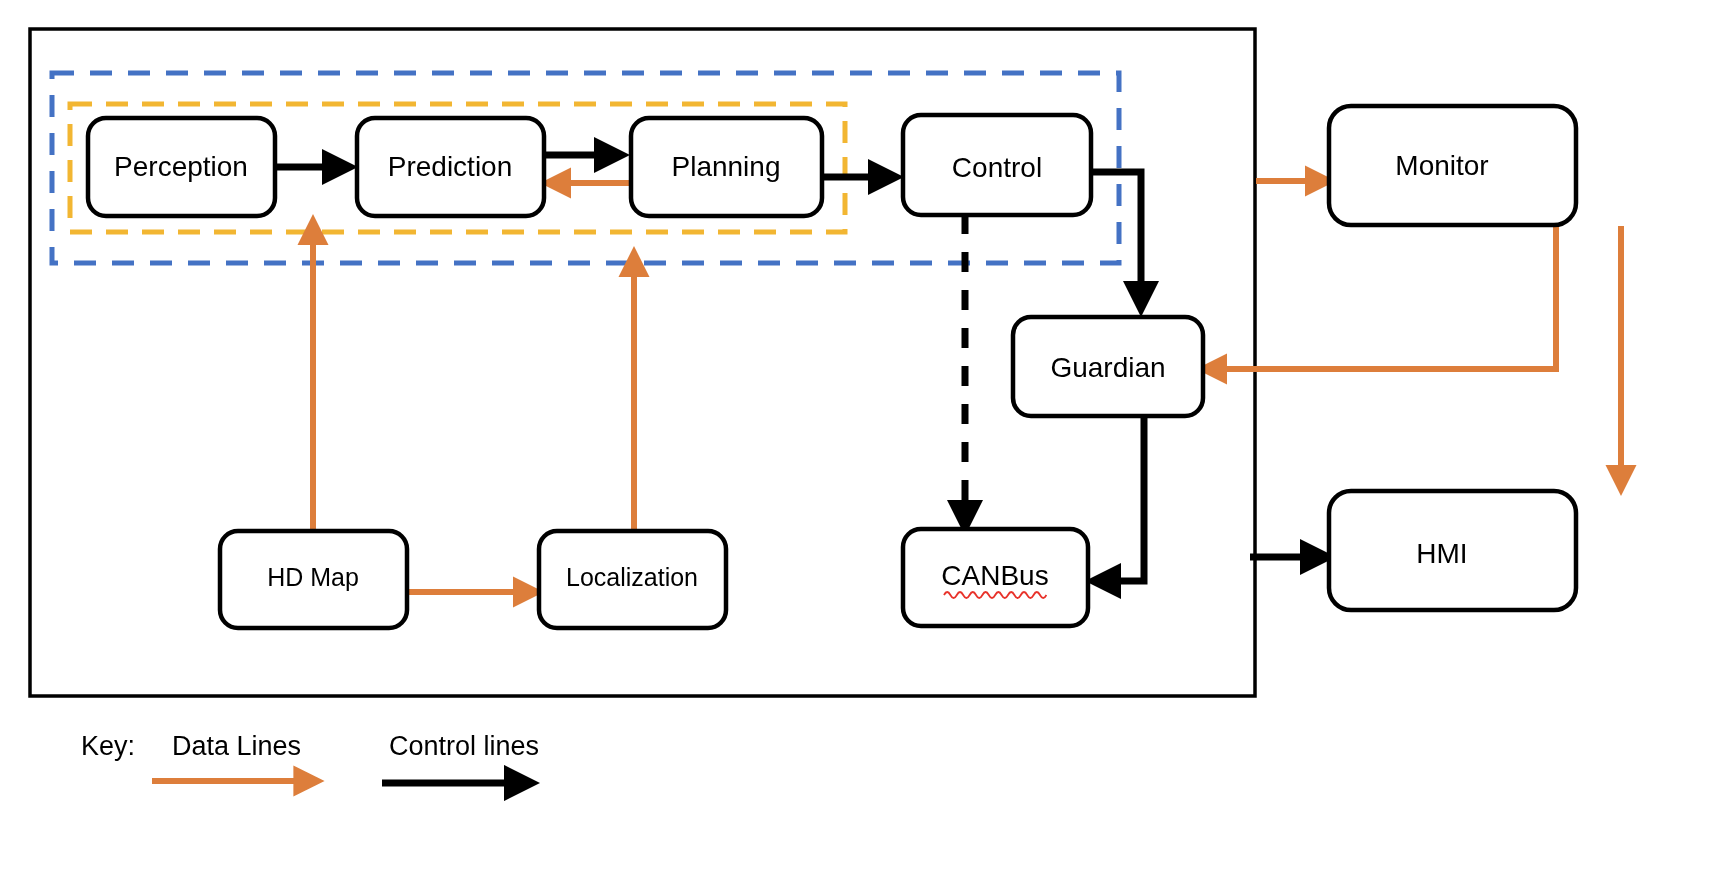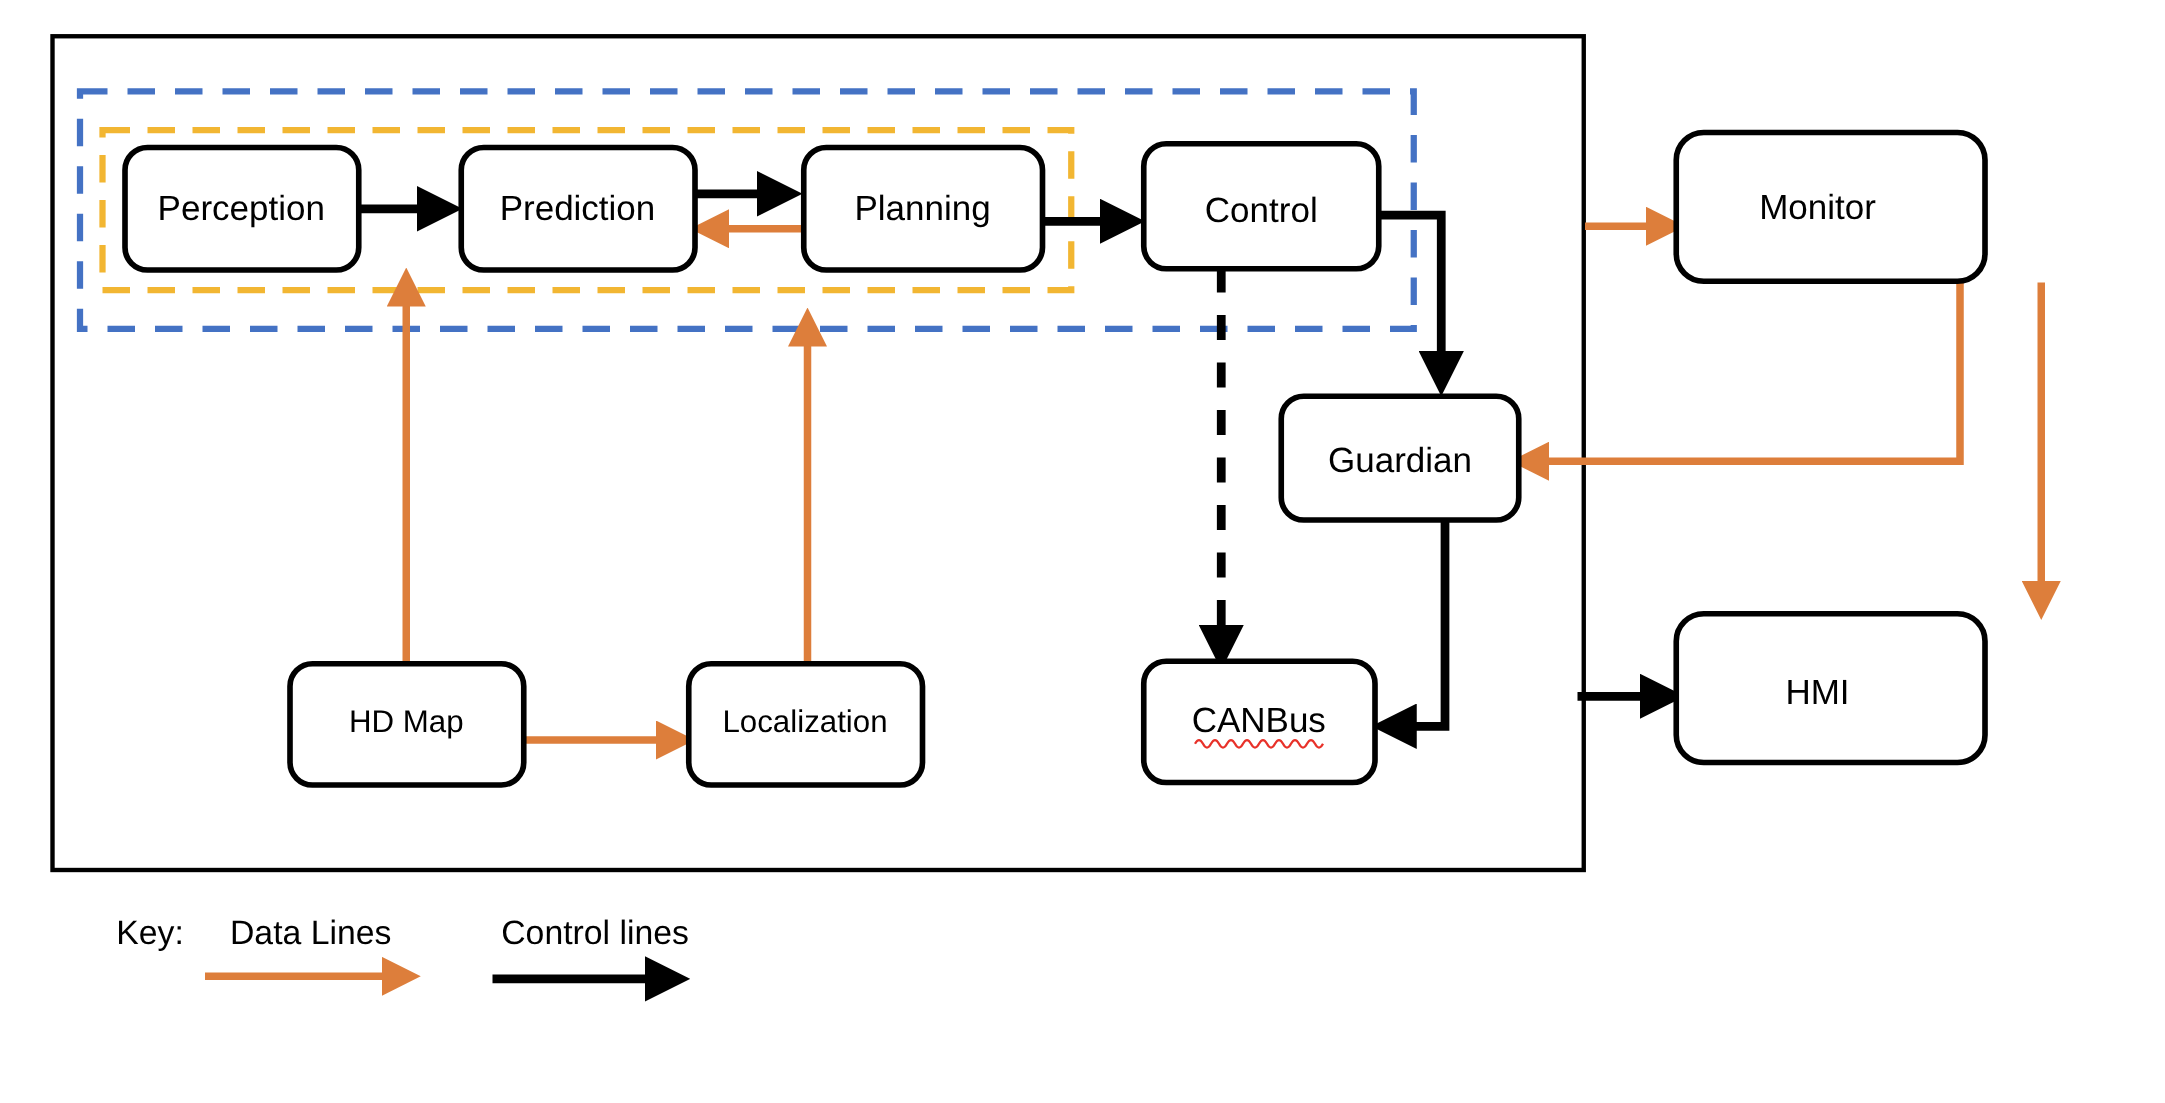--- a/index.html
+++ b/index.html
@@ -9,21 +9,21 @@
   }
   body {
     width: 1732px;
     height: 882px;
     font-family: "Liberation Sans", sans-serif;
     overflow: hidden;
     position: relative;
   }
   #diagram-root {
     position: absolute;
-    left: 16px;
+    left: 4px;
     top: 0;
     width: 1648px;
     height: 882px;
   }
   svg.diagram {
     display: block;
     width: 1732px;
     height: 882px;
   }
   .node-box {

